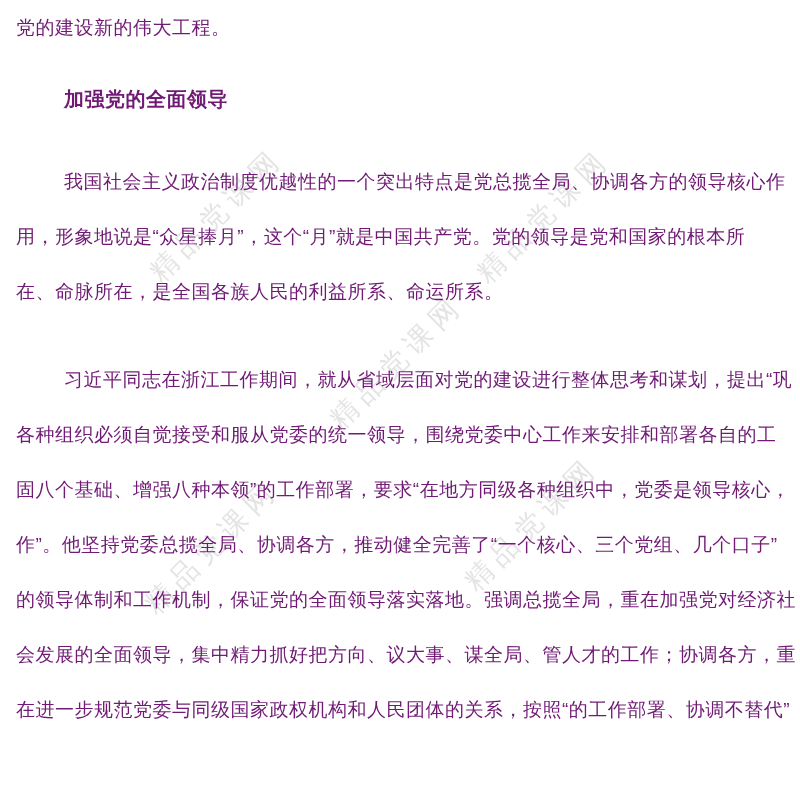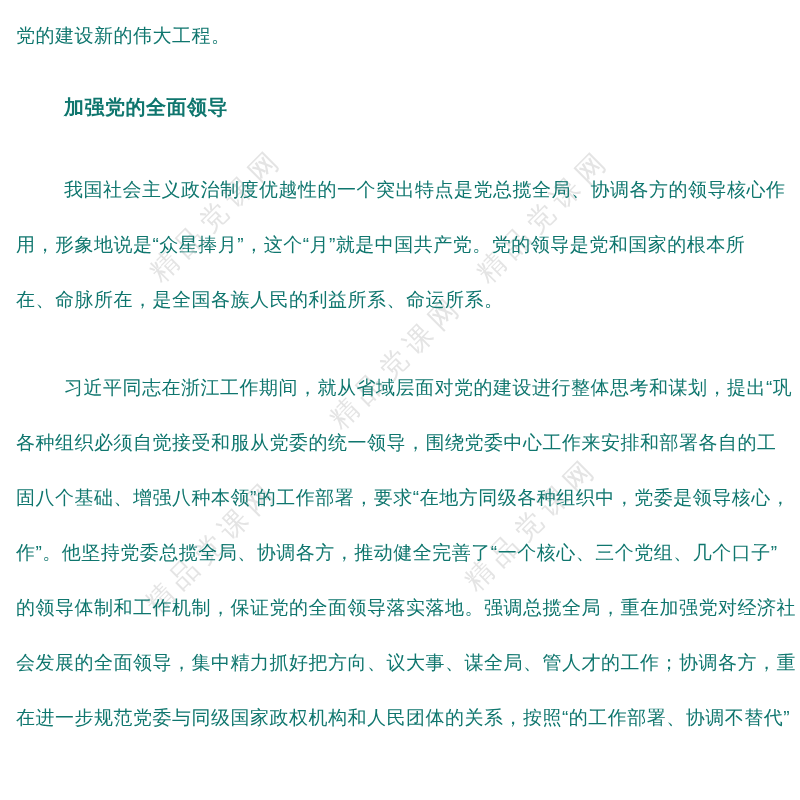--- a/index.html
+++ b/index.html
@@ -35,22 +35,22 @@
   }
   .wm1 { left: 129px; top: 196px; }
   .wm2 { left: 456px; top: 197px; }
   .wm3 { left: 309px; top: 343px; }
   .wm4 { left: 124px; top: 528px; }
   .wm5 { left: 444px; top: 505px; }
   
   .content {
     position: relative;
     z-index: 1;
-    padding: 8px 16px;
-    color: #0f766e;
+    padding: 0 16px;
+    color: #701a75;
   }
   .line {
     height: 55px;
     display: flex;
     align-items: center;
     font-size: 19px;
     letter-spacing: 0.5px;
     white-space: nowrap;
   }
   .indent { padding-left: 48px; }

